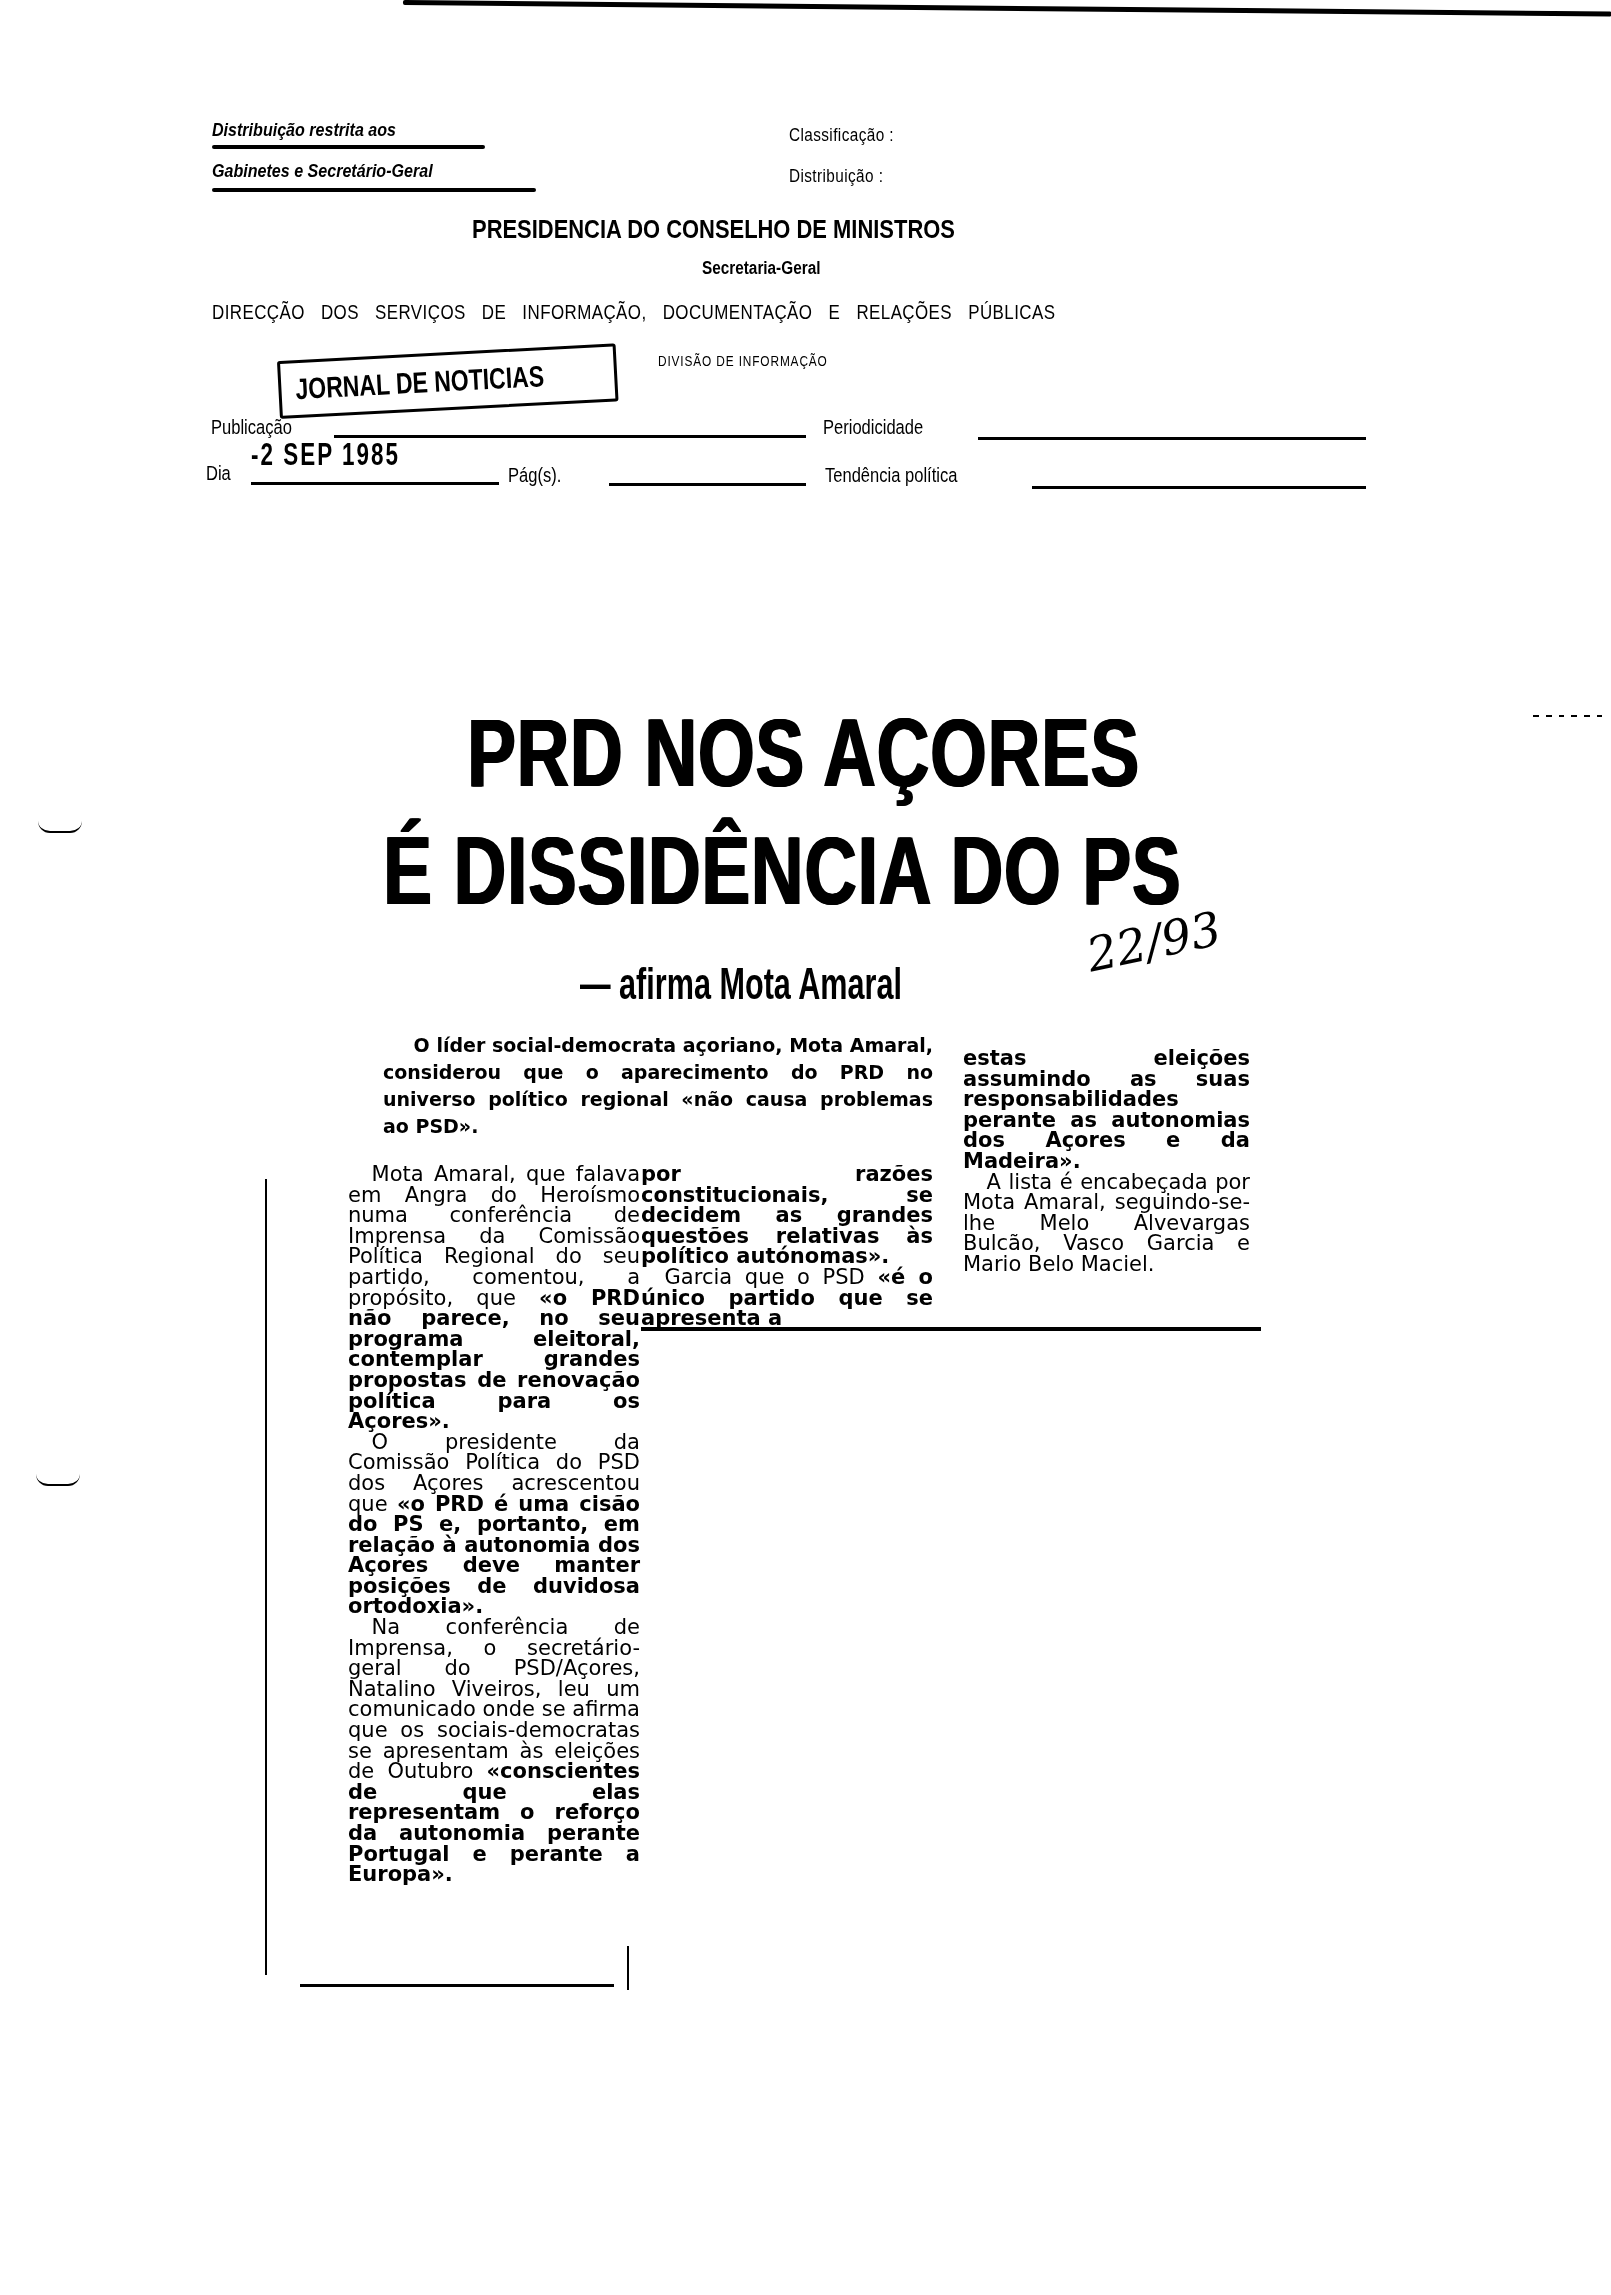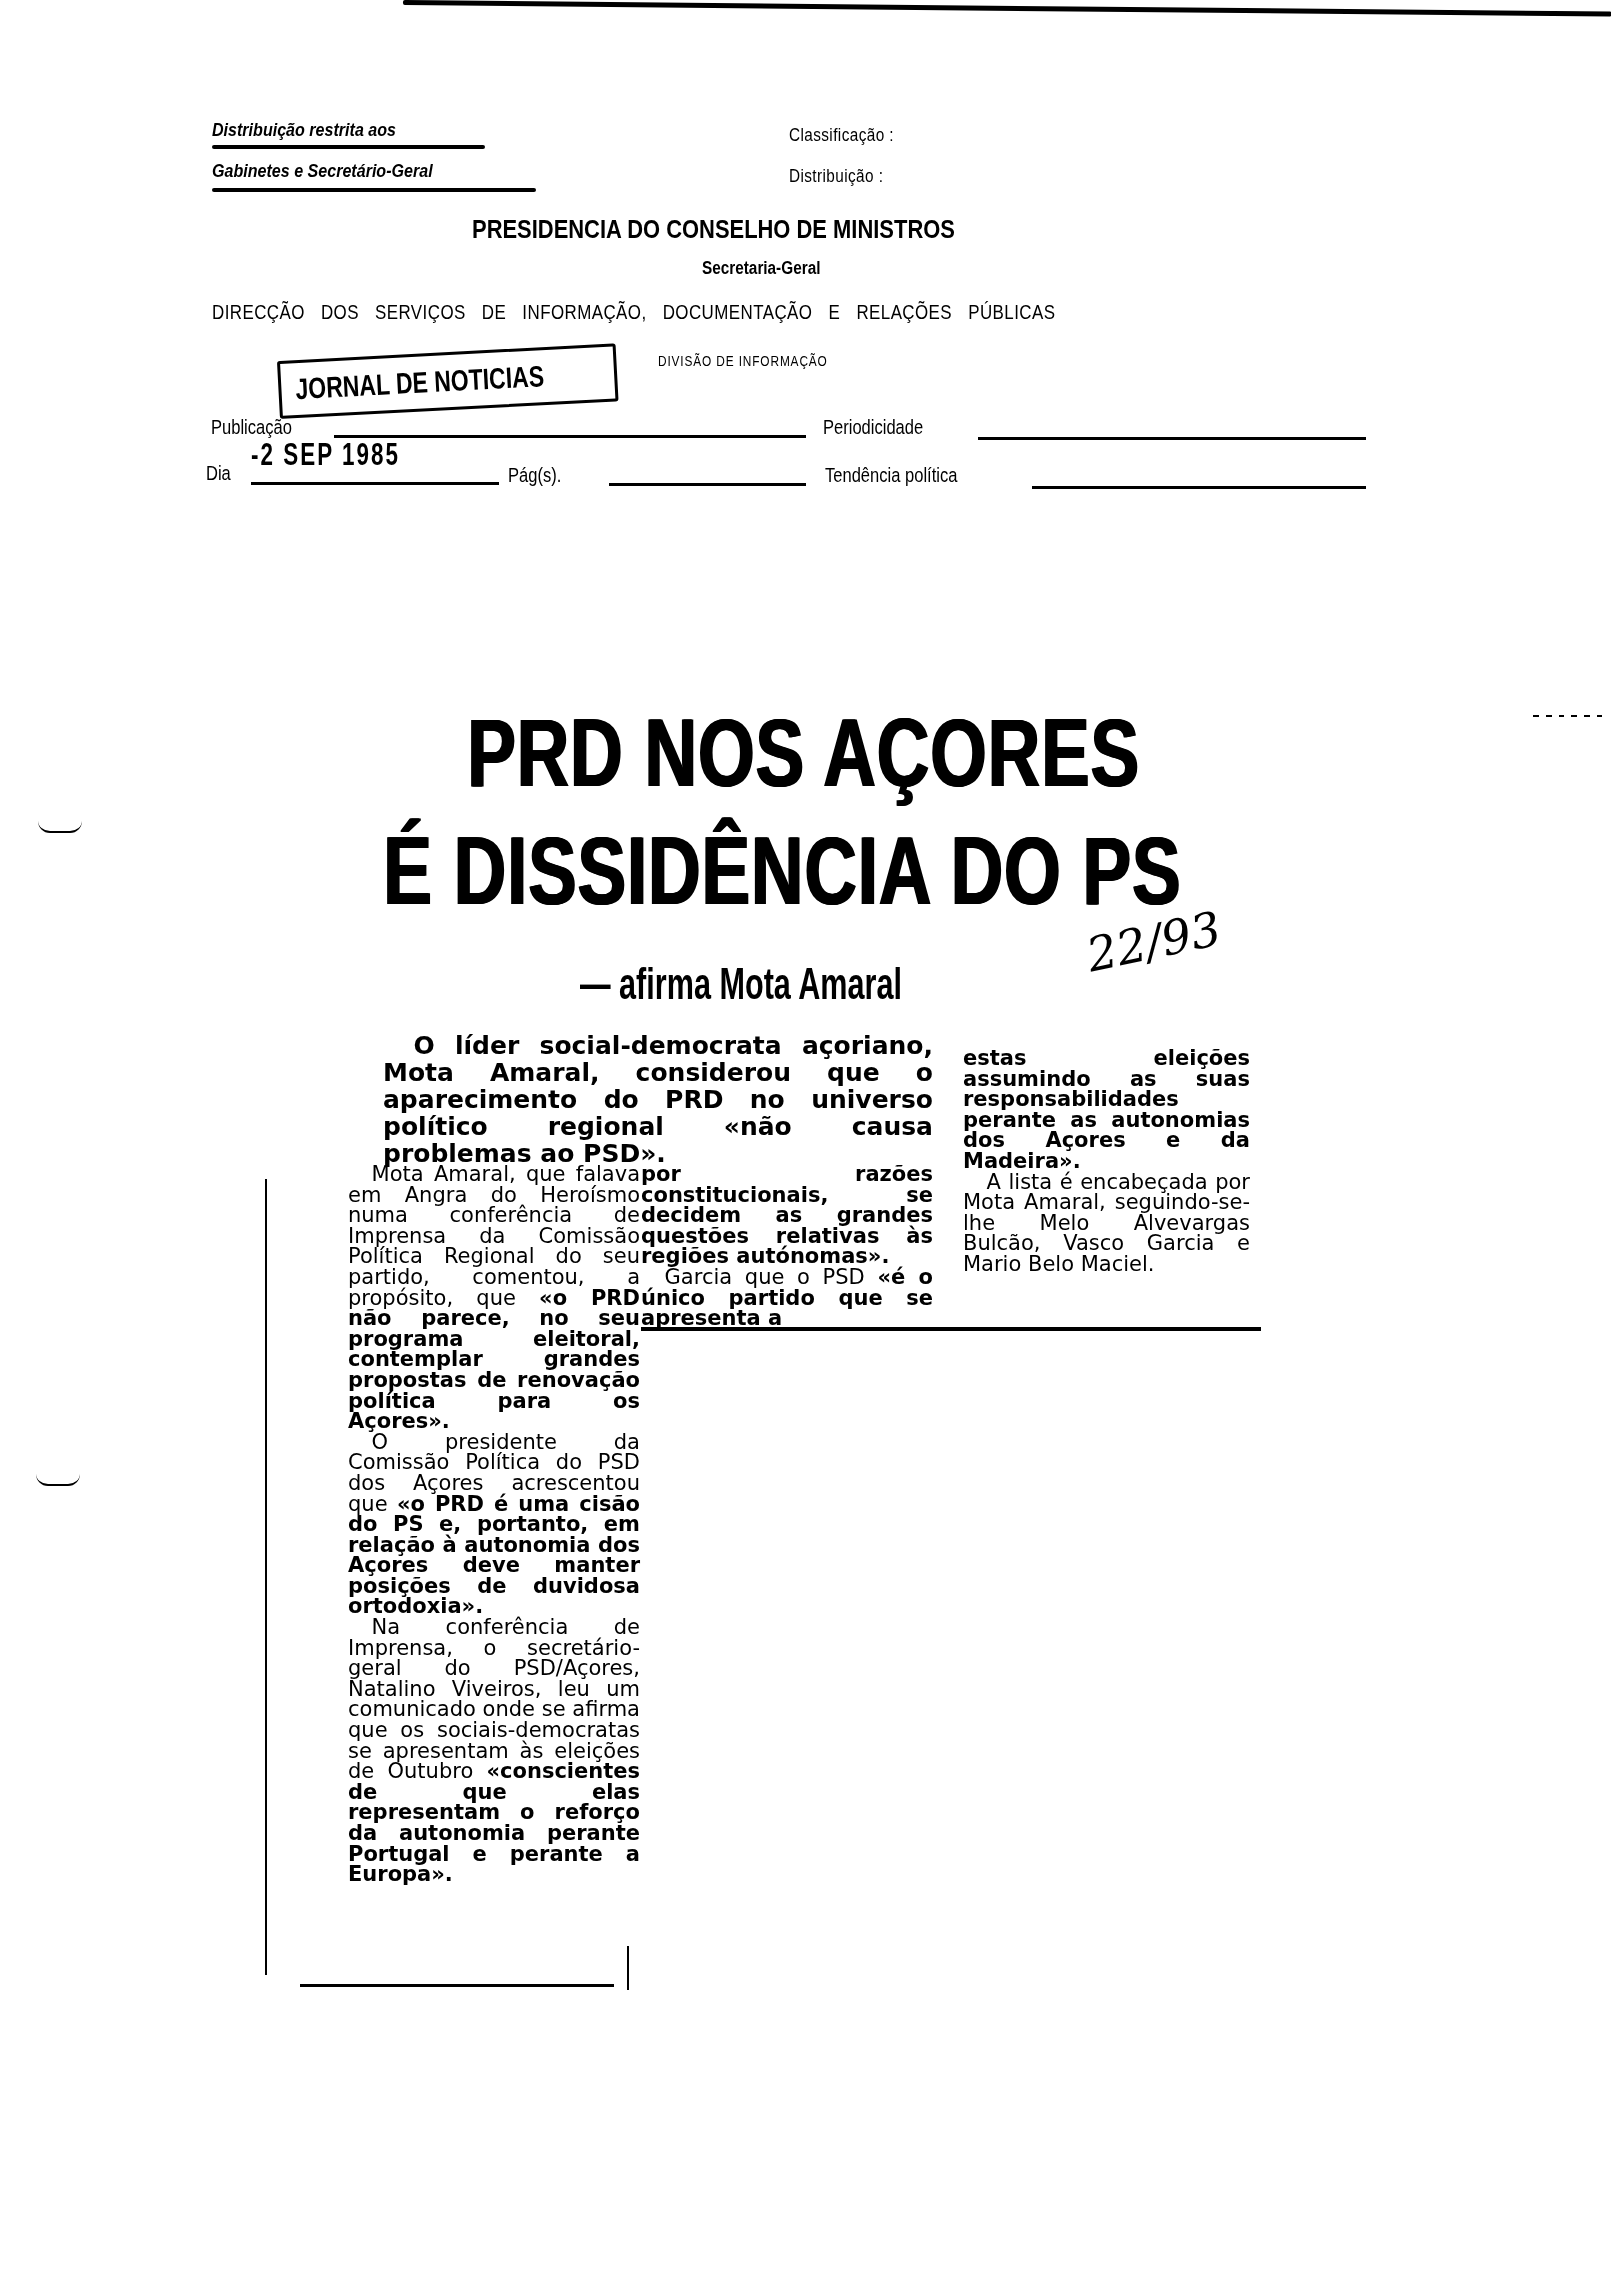--- a/index.html
+++ b/index.html
@@ -19,21 +19,21 @@
   .stamp { left: 280px; top: 361px; width: 339px; height: 58px; border: 3.4px solid #000; border-radius: 2.9px; transform: rotate(-3deg); transform-origin: left bottom; box-sizing: border-box; }
   .stamp-text { position: absolute; left: 13.8px; top: 8.8px; font-weight: bold; font-size: 29.5px; white-space: nowrap; transform: scaleX(0.78); transform-origin: left top; }
 
   .form-label { font-size: 19.7px; transform: scaleX(0.84); transform-origin: left top; white-space: nowrap; }
   .form-line { background: #000; height: 2.9px; }
   .date-stamp { font-size: 32px; font-weight: bold; white-space: nowrap; transform: scaleX(0.7); transform-origin: left top; letter-spacing: 2.9px; }
 
   .headline { font-family: "Liberation Sans Narrow", "Liberation Sans", sans-serif; font-weight: 900; font-size: 96px; letter-spacing: 1px; white-space: nowrap; transform: scaleX(0.76); transform-origin: left top; text-shadow: 1.5px 0 0 #000, -1px 0 0 #000; }
   .byline { font-weight: bold; font-size: 45px; white-space: nowrap; transform: scaleX(0.68); transform-origin: left top; }
 
-  .lead { font-family: "DejaVu Sans", sans-serif; font-weight: bold; font-size: 25px; line-height: 27px; width: 590px; text-align: justify; }
+  .lead { font-family: "DejaVu Sans", sans-serif; font-weight: bold; font-size: 19px; line-height: 27px; width: 590px; text-align: justify; }
   .col { font-family: "DejaVu Sans", sans-serif; font-size: 21px; line-height: 20.6px; width: 295px; text-align: justify; }
   .col p { margin: 0; text-indent: 23.6px; }
   .col .b { font-weight: bold; }
   .col-rule { background: #000; height: 3.9px; }
   .vrule { background: #000; width: 2px; }
 
   .scribble { font-family: "DejaVu Serif", serif; font-style: italic; font-size: 47px; transform: rotate(-12deg); }
   .margin-mark { width: 44px; height: 9.8px; border-bottom: 2.5px solid #000; border-radius: 0 0 29.5px 29.5px; }
   .dash-noise { height: 2px; background: repeating-linear-gradient(90deg,#000 0 5.9px, transparent 5.9px 12.8px); }
 </style>
@@ -89,21 +89,21 @@
 <div class="abs col" style="left:314px; top:1164px; width:292px;margin-left:34px;">
   <p><span>Mota Amaral, que falava em Angra do Heroísmo numa conferência de Imprensa da Comissão Política Regional do seu partido, comentou, a propósito, que </span><span class="b">«o PRD não parece, no seu programa eleitoral, contemplar grandes propostas de renovação política para os Açores».</span></p>
   <p><span>O presidente da Comissão Política do PSD dos Açores acrescentou que </span><span class="b">«o PRD é uma cisão do PS e, portanto, em relação à autonomia dos Açores deve manter posições de duvidosa ortodoxia».</span></p>
   <p><span>Na conferência de Imprensa, o secretário-geral do PSD/Açores, Natalino Viveiros, leu um comunicado onde se afirma que os sociais-democratas se apresentam às eleições de Outubro </span><span class="b">«conscientes de que elas representam o reforço da autonomia perante Portugal e perante a Europa».</span></p>
 </div>
 <div class="abs col-rule" style="left:300px; top:1984px; width:314px; height:2.9px;"></div>
 <div class="abs vrule" style="left:265px; top:1179px; height:796px;"></div>
 <div class="abs vrule" style="left:627px; top:1946px; height:44px;"></div>
 
 <div class="abs col" style="left:641px; top:1164px; width:292px;">
-  <p style="text-indent:0"><span></span><span class="b">por razões constitucionais, se decidem as grandes questões relativas às regiões autónomas».</span></p>
+  <p style="text-indent:0"><span></span><span class="b">por razões constitucionais, se decidem as grandes questões relativas às político autónomas».</span></p>
   <p><span>Garcia que o PSD </span><span class="b">«é o único partido que se apresenta a</span></p>
 </div>
 
 <div class="abs col" style="left:963px; top:1048px; width:287px;">
   <p style="text-indent:0"><span></span><span class="b">estas eleições assumindo as suas responsabilidades perante as autonomias dos Açores e da Madeira».</span></p>
   <p><span>A lista é encabeçada por Mota Amaral, seguindo-se-lhe Melo Alvevargas Bulcão, Vasco Garcia e Mario Belo Maciel.</span><span class="b"></span></p>
 </div>
 
 <div class="abs col-rule" style="left:641px; top:1327px; width:620px;"></div>
 

